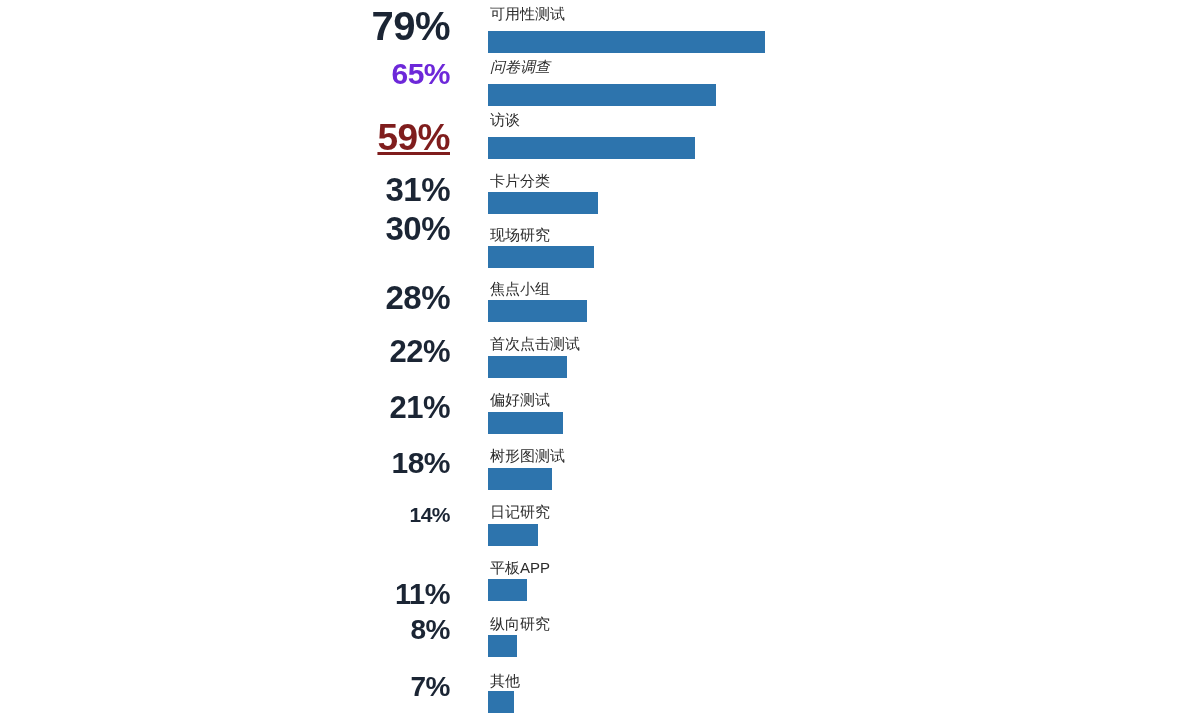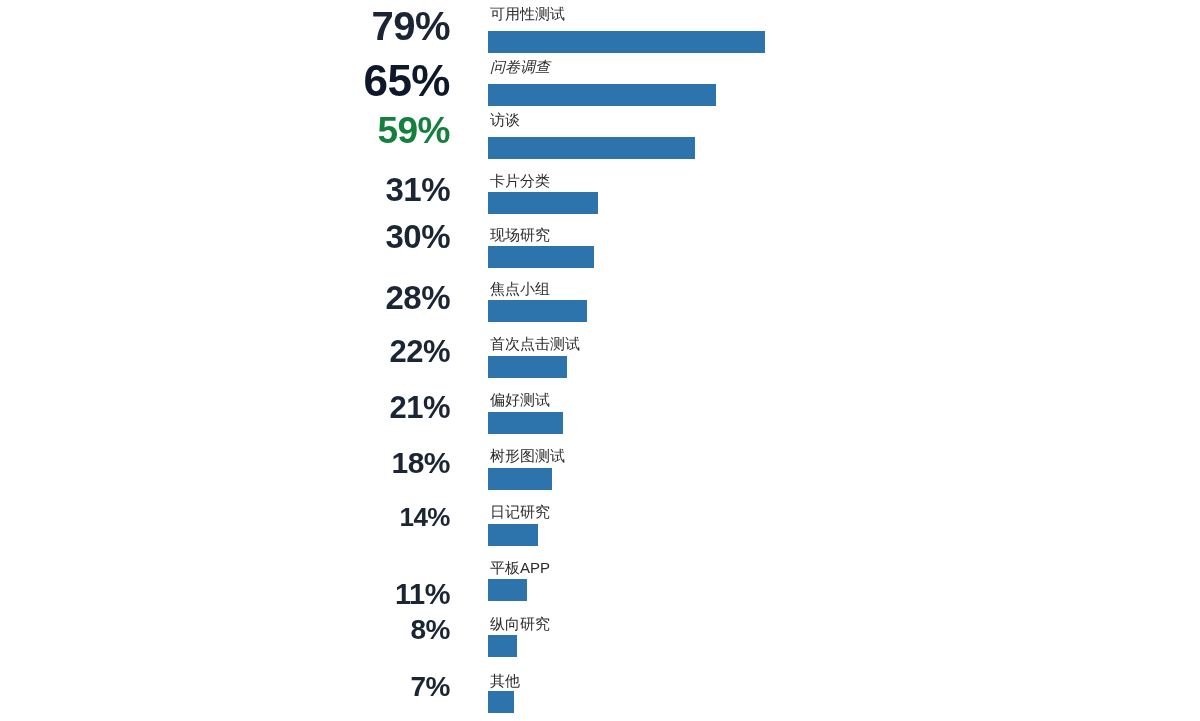--- a/index.html
+++ b/index.html
@@ -60,42 +60,42 @@
 <div id="chart-root" style="background: rgb(255, 255, 255);">
   <div id="rows-container">
       <div class="bar-row" style="top: 0px;">
         <div class="pct-label" style="top: 6px; font-size: 40px; color: rgb(27, 37, 52);">79%</div>
         <div class="cat-label" style="top: 6px; color: rgb(43, 43, 43);">可用性测试</div>
         <div class="bar-track" style="top: 31px;">
           <div class="bar-fill" style="width: 277px; background: rgb(45, 116, 173);"></div>
         </div>
       </div>
       <div class="bar-row" style="top: 0px;">
-        <div class="pct-label" style="top: 59px; font-size: 44px; color: #0f172a;">65%</div>
+        <div class="pct-label" style="top: 59px; font-size: 30px; color: #6d28d9;">65%</div>
         <div class="cat-label" style="top: 59px; color: rgb(43, 43, 43); font-style: italic;">问卷调查</div>
         <div class="bar-track" style="top: 84px;">
           <div class="bar-fill" style="width: 228px; background: rgb(45, 116, 173);"></div>
         </div>
       </div>
       <div class="bar-row" style="top: 0px;">
-        <div class="pct-label" style="top: 112px; font-size: 37px; color: #15803d;">59%</div>
+        <div class="pct-label" style="top: 119px; font-size: 37px; color: #7f1d1d; text-decoration: underline;">59%</div>
         <div class="cat-label" style="top: 112px; color: rgb(43, 43, 43);">访谈</div>
         <div class="bar-track" style="top: 137px;">
           <div class="bar-fill" style="width: 207px; background: rgb(45, 116, 173);"></div>
         </div>
       </div>
       <div class="bar-row" style="top: 0px;">
         <div class="pct-label" style="top: 173px; font-size: 33px; color: rgb(27, 37, 52);">31%</div>
         <div class="cat-label" style="top: 173px; color: rgb(43, 43, 43);">卡片分类</div>
         <div class="bar-track" style="top: 192px;">
           <div class="bar-fill" style="width: 110px; background: rgb(45, 116, 173);"></div>
         </div>
       </div>
       <div class="bar-row" style="top: 0px;">
-        <div class="pct-label" style="top: 220px; font-size: 33px; color: rgb(27, 37, 52); text-align: right;">30%</div>
+        <div class="pct-label" style="top: 212px; font-size: 33px; color: rgb(27, 37, 52); text-align: right;">30%</div>
         <div class="cat-label" style="top: 227px; color: rgb(43, 43, 43);">现场研究</div>
         <div class="bar-track" style="top: 246px;">
           <div class="bar-fill" style="width: 106px; background: rgb(45, 116, 173);"></div>
         </div>
       </div>
       <div class="bar-row" style="top: 0px;">
         <div class="pct-label" style="top: 281px; font-size: 33px; color: rgb(27, 37, 52);">28%</div>
         <div class="cat-label" style="top: 281px; color: rgb(43, 43, 43);">焦点小组</div>
         <div class="bar-track" style="top: 300px;">
           <div class="bar-fill" style="width: 99px; background: rgb(45, 116, 173);"></div>
@@ -116,21 +116,21 @@
         </div>
       </div>
       <div class="bar-row" style="top: 0px;">
         <div class="pct-label" style="top: 448px; font-size: 30px; color: rgb(27, 37, 52);">18%</div>
         <div class="cat-label" style="top: 448px; color: rgb(43, 43, 43);">树形图测试</div>
         <div class="bar-track" style="top: 468px;">
           <div class="bar-fill" style="width: 64px; background: rgb(45, 116, 173);"></div>
         </div>
       </div>
       <div class="bar-row" style="top: 0px;">
-        <div class="pct-label" style="top: 504px; font-size: 26px; color: rgb(27, 37, 52);">14%</div>
+        <div class="pct-label" style="top: 504px; font-size: 21px; color: rgb(27, 37, 52);">14%</div>
         <div class="cat-label" style="top: 504px; color: rgb(43, 43, 43);">日记研究</div>
         <div class="bar-track" style="top: 524px;">
           <div class="bar-fill" style="width: 50px; background: rgb(45, 116, 173);"></div>
         </div>
       </div>
       <div class="bar-row" style="top: 0px;">
         <div class="pct-label" style="top: 560px; font-size: 29px; color: rgb(27, 37, 52); margin-top: 20px;">11%</div>
         <div class="cat-label" style="top: 560px; color: rgb(43, 43, 43);">平板APP</div>
         <div class="bar-track" style="top: 579px;">
           <div class="bar-fill" style="width: 39px; background: rgb(45, 116, 173);"></div>

